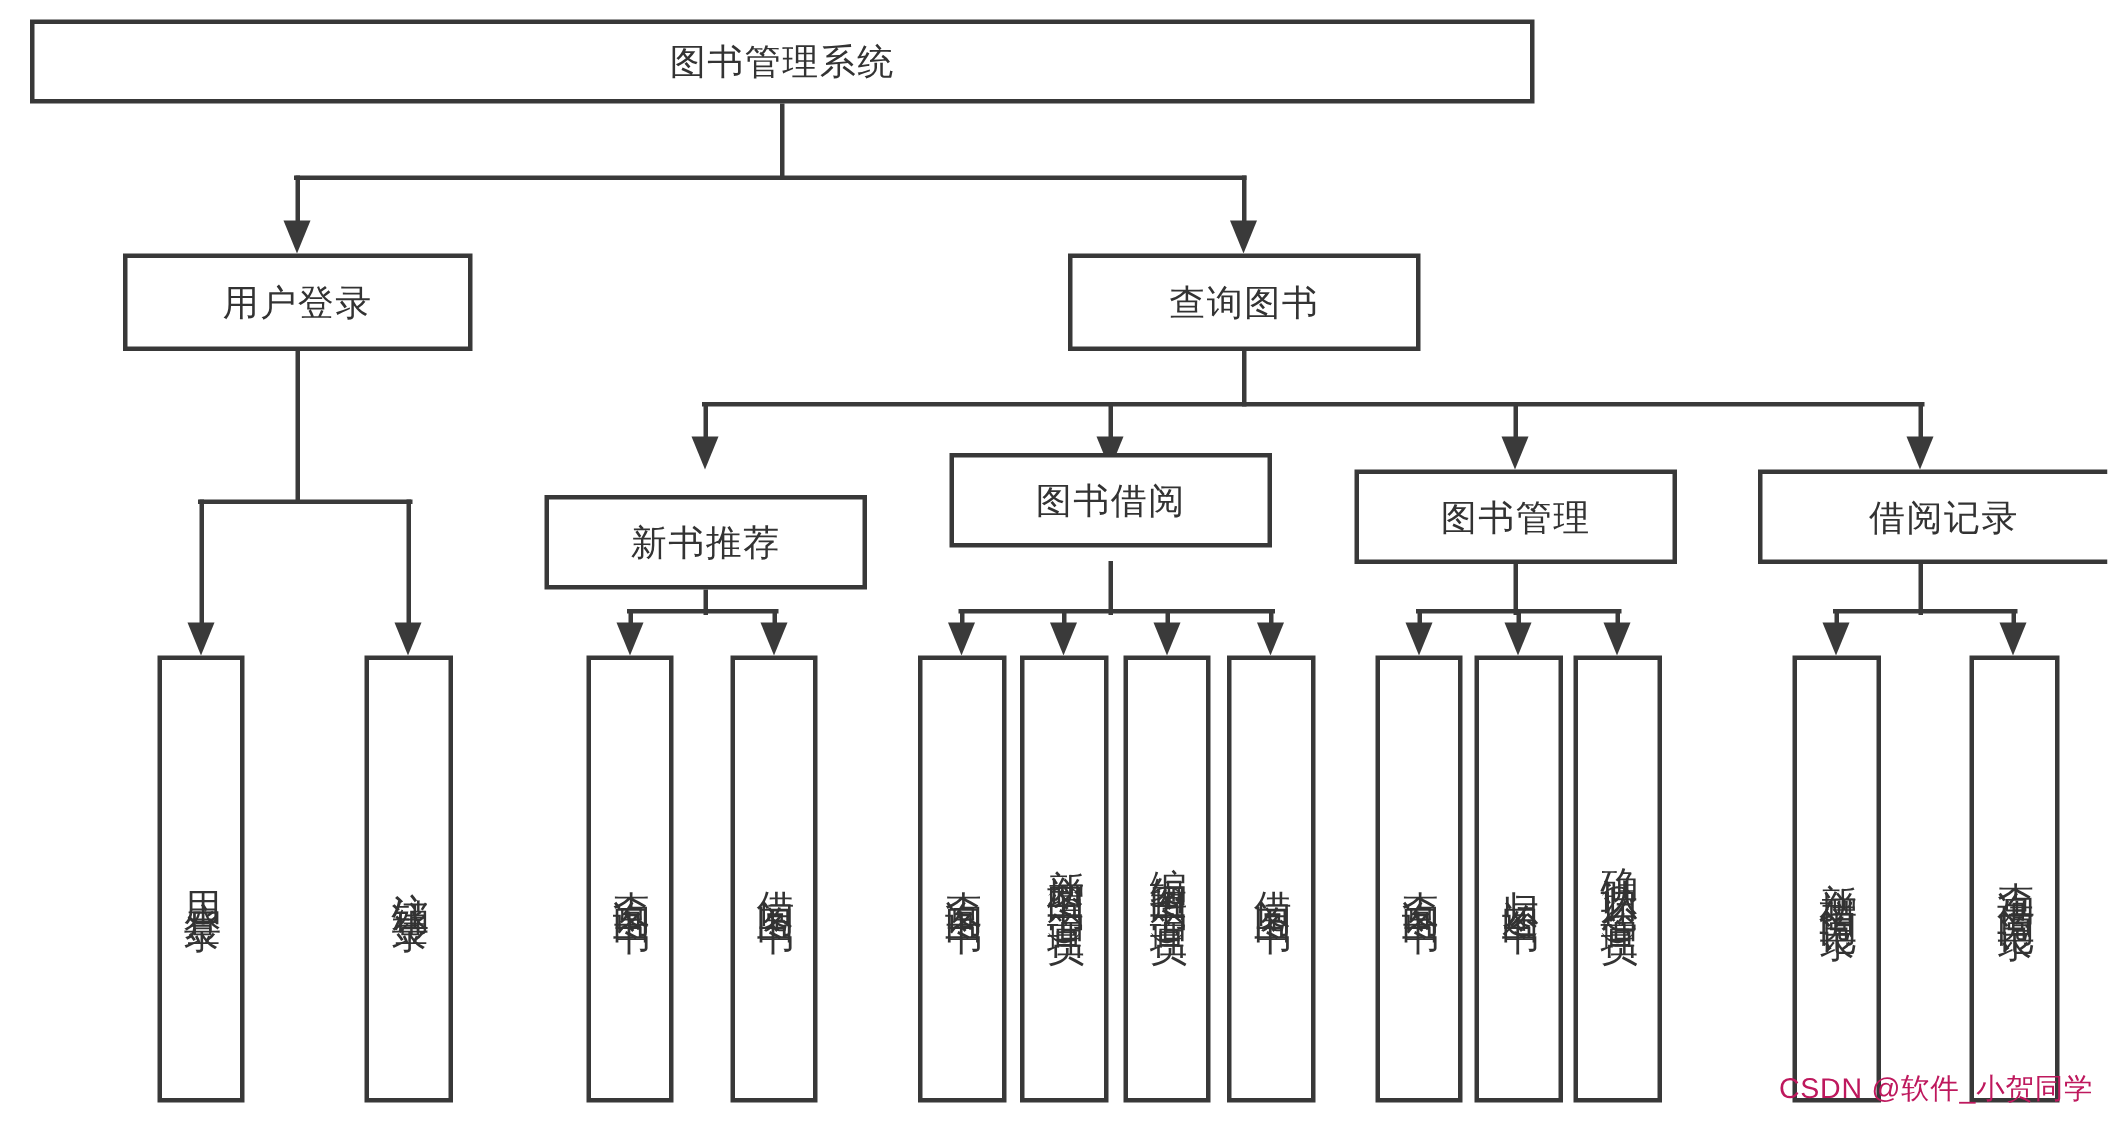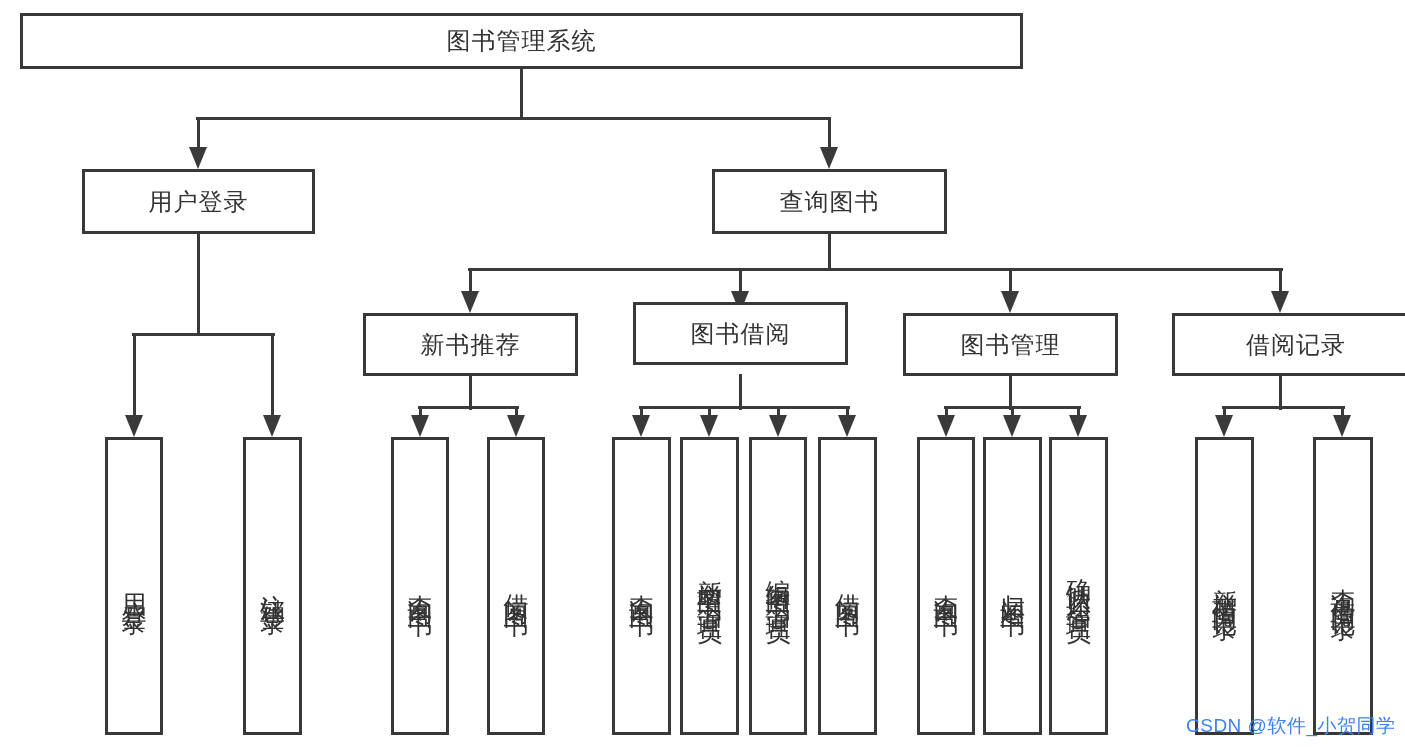--- a/index.html
+++ b/index.html
@@ -20,35 +20,35 @@
     writing-mode:vertical-rl;font-size:25px;color:#333333;letter-spacing:6px;line-height:1;
   }
   .hline{position:absolute;height:3px;background:#3a3a3a;z-index:1;}
   .vline{position:absolute;width:3px;background:#3a3a3a;z-index:1;}
   .arrow{
     position:absolute;width:0;height:0;z-index:1;
     border-left:9px solid transparent;border-right:9px solid transparent;
     border-top:22px solid #3a3a3a;
   }
   .watermark{
-    position:absolute;left:1186px;top:713px;font-size:19px;color:#3b82f6;
+    position:absolute;left:1186px;top:713px;font-size:19px;color:#be185d;
     letter-spacing:0.5px;white-space:nowrap;z-index:5;
   }
 </style>
 </head>
 <body>
 
 <div class="canvas">
 
   <div class="hbox" style="left:20px;top:13px;width:1003px;height:56px">图书管理系统</div>
 
   <div class="hbox" style="left:82px;top:169px;width:233px;height:65px">用户登录</div>
   <div class="hbox" style="left:712px;top:169px;width:235px;height:65px">查询图书</div>
 
-  <div class="hbox" style="left:363px;top:313px;width:215px;height:63px">新书推荐</div>
+  <div class="hbox" style="left:363px;top:330px;width:215px;height:63px">新书推荐</div>
   <div class="hbox" style="left:633px;top:302px;width:215px;height:63px">图书借阅</div>
   <div class="hbox" style="left:903px;top:313px;width:215px;height:63px">图书管理</div>
   <div class="hbox" style="left:1172px;top:313px;width:248px;height:63px">借阅记录</div>
 
   <div class="vbox" style="left:105px;top:437px;width:58px;height:298px">
     <span class="vtext">用户登录</span>
   </div>
   <div class="vbox" style="left:243px;top:437px;width:59px;height:298px">
     <span class="vtext">注销登录</span>
   </div>

